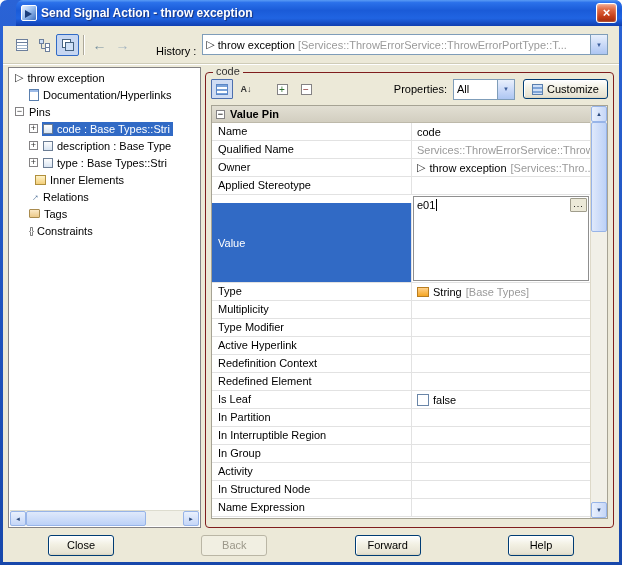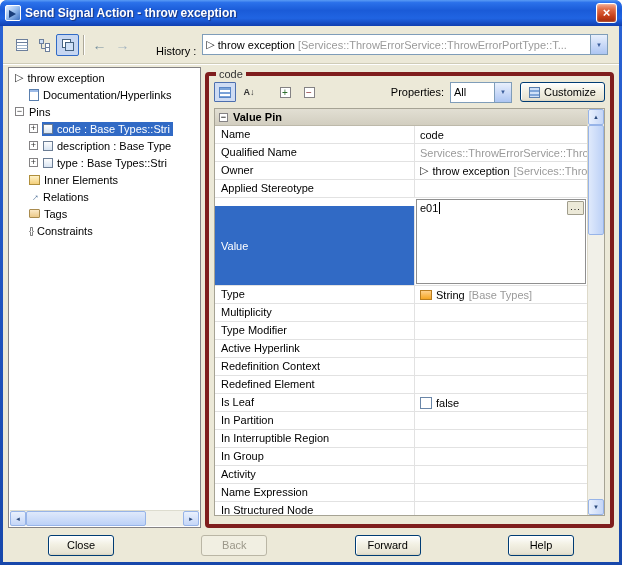--- a/index.html
+++ b/index.html
@@ -3,21 +3,21 @@
 <meta charset="utf-8">
 <style>
   html,body{margin:0;padding:0;background:#fff;}
   *{box-sizing:border-box;}
   body{font-family:"Liberation Sans",sans-serif;font-size:11px;color:#000;}
 
   .window{position:relative;width:622px;height:565px;background:linear-gradient(180deg,#2a63d6,#1747ab);
     border-radius:7px 7px 0 0;overflow:hidden;}
 
   
-  .titlebar{position:absolute;top:0;left:0;right:0;height:26px;display:flex;align-items:center;gap:4px;
+  .titlebar{position:absolute;top:0;left:16px;right:0;height:26px;display:flex;align-items:center;gap:4px;
     padding:0 5px;border-radius:7px 7px 0 0;
     background:linear-gradient(180deg,#5a9cf5 0%,#2b71ea 10%,#1a5bd8 40%,#2064e2 70%,#0f3eb0 100%);}
   .title-icon{width:16px;height:16px;border:1px solid #fff;border-radius:2px;flex:none;
     background:linear-gradient(135deg,#e8f1ff 0%,#9dc1f0 45%,#3a6fc0 100%);position:relative;}
   .title-icon::after{content:"";position:absolute;left:3px;top:4px;width:0;height:0;
     border-left:7px solid #1b3f7c;border-top:4px solid transparent;border-bottom:4px solid transparent;}
   .title-text{color:#fff;font-weight:bold;font-size:12px;text-shadow:1px 1px 1px #173279;white-space:nowrap;}
   .close-btn{margin-left:auto;width:21px;height:20px;border:1px solid #fff;border-radius:3px;
     background:linear-gradient(180deg,#F2A88E 0%,#E06A43 30%,#C53E18 70%,#9C2A0D 100%);
     color:#fff;font-weight:bold;font-size:13px;line-height:18px;text-align:center;
@@ -79,21 +79,21 @@
     background:linear-gradient(180deg,#DFE9FB,#BCD1F7);}
   .vscroll{width:17px;flex:none;background:#F1F0E8;border-left:1px solid #ddd9c9;
     display:flex;flex-direction:column;}
   .vscroll .sbtn{width:100%;height:16px;background:linear-gradient(90deg,#EAF1FD,#C5D6F7);}
   .vtrack{flex:1;position:relative;}
   .vthumb{position:absolute;top:0;left:0;right:0;height:110px;border:1px solid #97B4E8;border-radius:2px;
     background:linear-gradient(90deg,#DFE9FB,#BCD1F7);}
 
   
   .group-box{position:absolute;left:202px;right:5px;top:46px;bottom:34px;
-    border:4px solid #7f1d1d;border-radius:4px;}
+    border:1px solid #7f1d1d;border-radius:4px;}
   .group-label{position:absolute;top:-8px;left:7px;background:#ECE9D8;padding:0 3px;color:#333;}
 
   .props-toolbar{position:absolute;top:4px;left:5px;right:5px;height:24px;display:flex;align-items:center;gap:2px;}
   .pt-btn{width:22px;height:20px;display:flex;align-items:center;justify-content:center;
     border:1px solid transparent;flex:none;}
   .pt-btn.pressed{border:1px solid #4d6fae;background:#cfdcf3;border-radius:1px;}
   .icon-cat{width:12px;height:11px;border:1px solid #5a86c6;
     background:repeating-linear-gradient(180deg,#7aa2d8 0 2px,#fff 2px 4px);}
   .icon-sort{font-size:9px;font-weight:bold;color:#333;}
   .mini-exp{width:11px;height:11px;border:1px solid #848284;background:#fff;font-size:10px;line-height:9px;
@@ -229,21 +229,21 @@
               <span class="tlabel">description : Base Type</span>
             </span>
           </div>
           <div class="tree-row" style="padding-left: 19px;">
             <span class="expander">+</span>
             <span class="tcontent">
               <span class="ticon icon-pin"></span>
               <span class="tlabel">type : Base Types::Stri</span>
             </span>
           </div>
-          <div class="tree-row" style="padding-left: 18px;">
+          <div class="tree-row" style="padding-left: 24px;">
             <span class="tcontent">
               <span class="ticon icon-inner"></span>
               <span class="tlabel">Inner Elements</span>
             </span>
           </div>
           <div class="tree-row" style="padding-left: 18px;">
             <span class="tcontent">
               <span class="glyph-rel">→</span>
               <span class="tlabel">Relations</span>
             </span>
@@ -387,25 +387,25 @@
               </div>
               <div class="prow">
                 <div class="pname">In Group</div>
                 <div class="pval"></div>
               </div>
               <div class="prow">
                 <div class="pname">Activity</div>
                 <div class="pval"></div>
               </div>
               <div class="prow">
+                <div class="pname">In Structured Node</div>
+                <div class="pval"></div>
+              </div>
+              <div class="prow">
                 <div class="pname">Name Expression</div>
-                <div class="pval"></div>
-              </div>
-              <div class="prow">
-                <div class="pname">In Structured Node</div>
                 <div class="pval"></div>
               </div>
             </div>
         </div>
         <div class="vscroll">
           <span class="sbtn">
               <span>▲</span>
             </span>
           <div class="vtrack">
               <div class="vthumb"></div>

